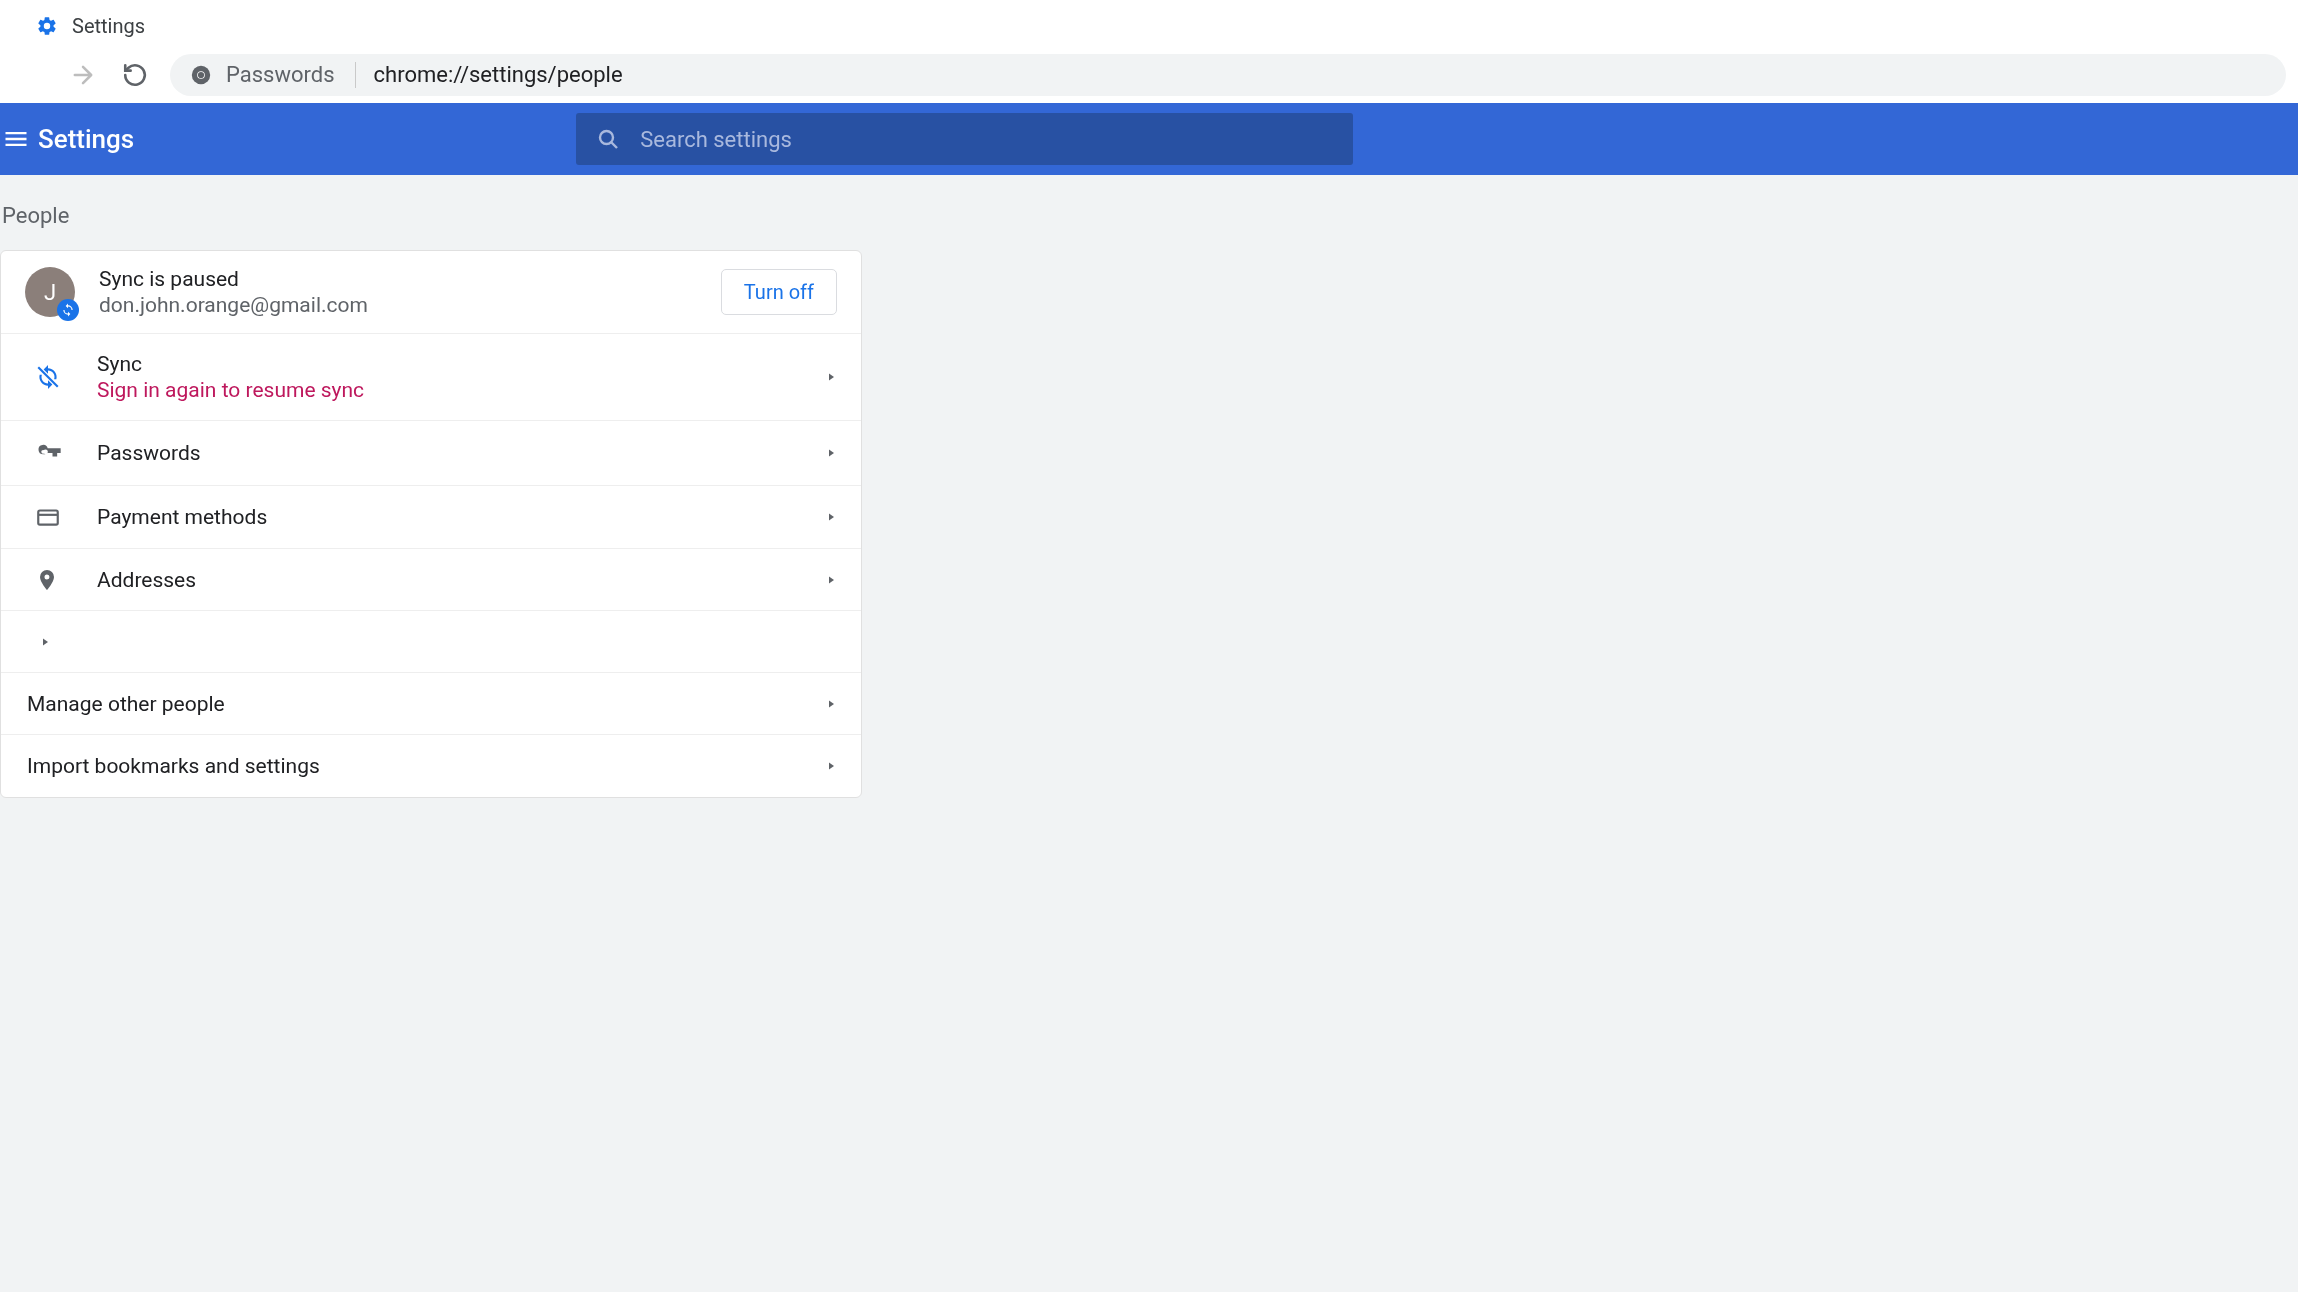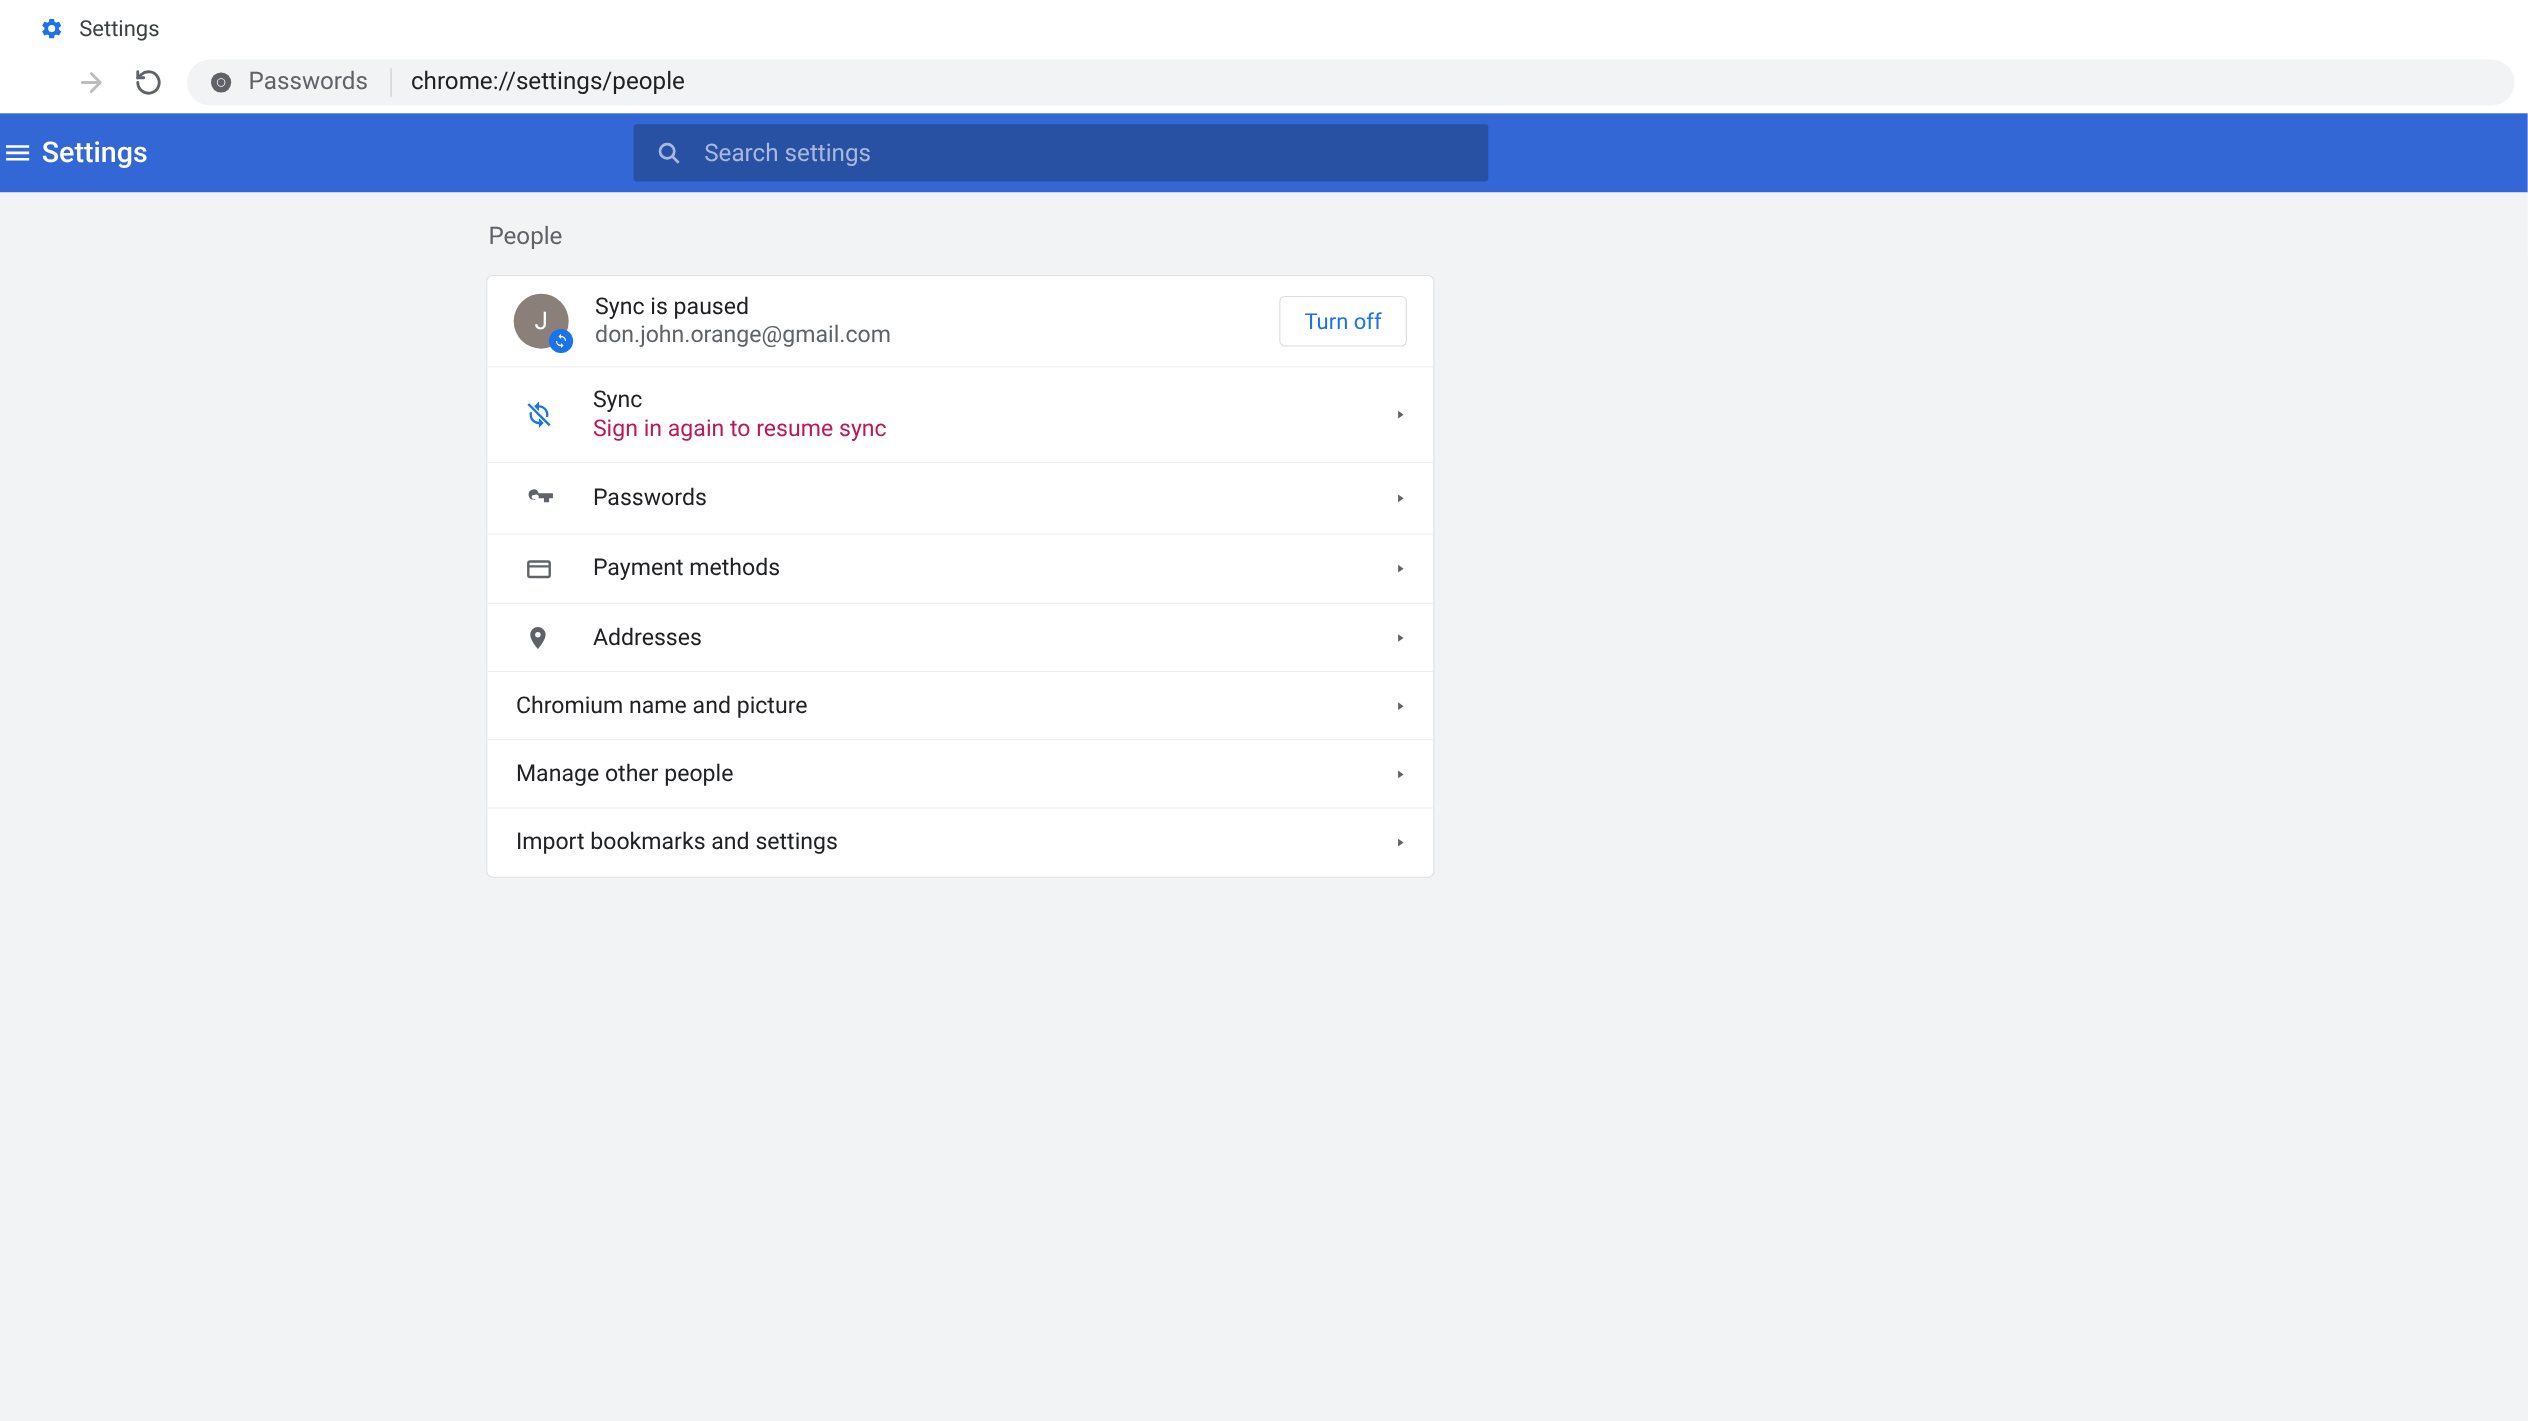--- a/index.html
+++ b/index.html
@@ -127,21 +127,20 @@
     .search-icon { color: #a9b9de; }
 
     
     .page-body {
       background: #f1f3f4;
       min-height: calc(1292px - 46px - 57px - 72px);
       padding-top: 28px;
     }
     .section {
       width: 862px;
-      margin-left: 442px;
     }
     .section-title {
       font-size: 22px;
       color: #5f6368;
       margin-bottom: 22px;
       padding-left: 2px;
     }
     .card {
       background: #ffffff;
       border: 1px solid #e0e0e0;
@@ -387,23 +386,20 @@
           <span class="primary">Addresses</span>
         </div>
         <div class="chevron">
           <svg width="12" height="12" viewBox="0 0 24 24" fill="currentColor">
               <path d="M8 5l10 7-10 7z"></path>
             </svg>
         </div>
       </div>
 
       <div class="row no-icon">
-        <div class="text-slot">
-          <span class="primary">Chromium name and picture</span>
-        </div>
         <div class="chevron">
           <svg width="12" height="12" viewBox="0 0 24 24" fill="currentColor">
               <path d="M8 5l10 7-10 7z"></path>
             </svg>
         </div>
       </div>
 
       <div class="row no-icon">
         <div class="text-slot">
           <span class="primary">Manage other people</span>

